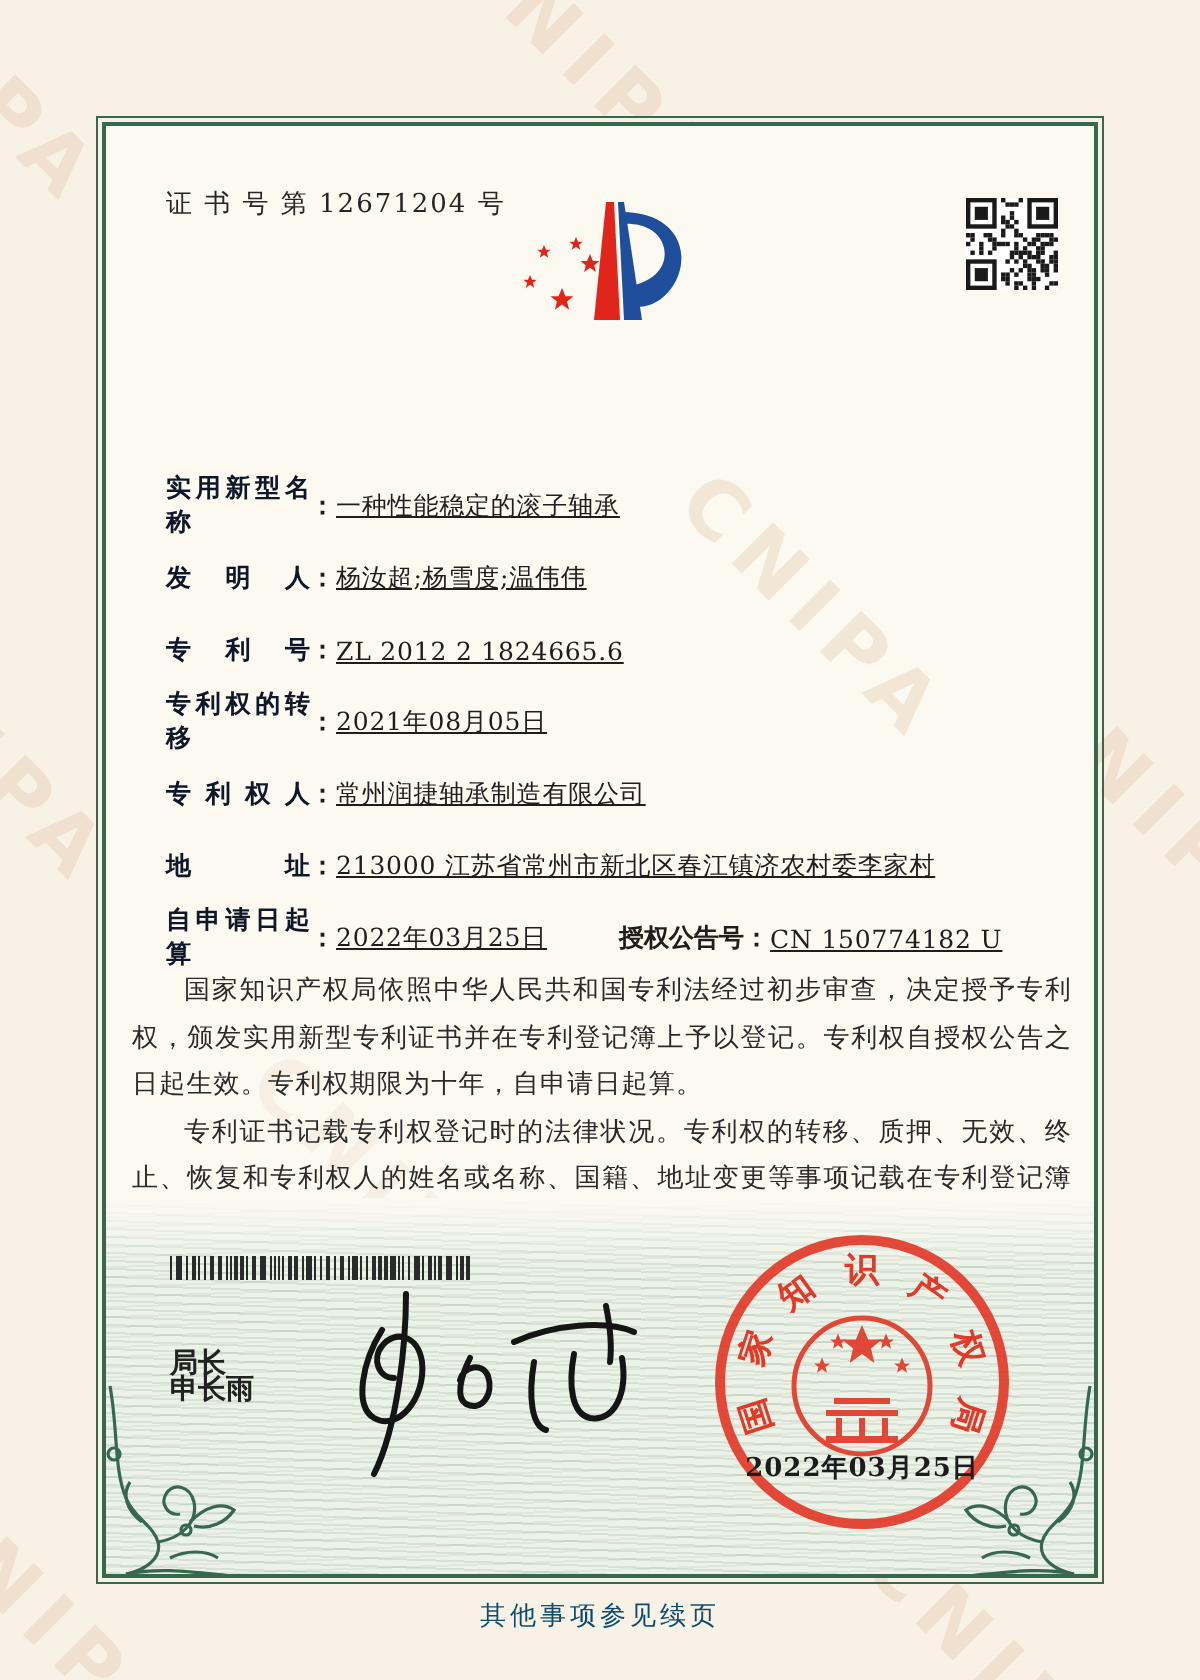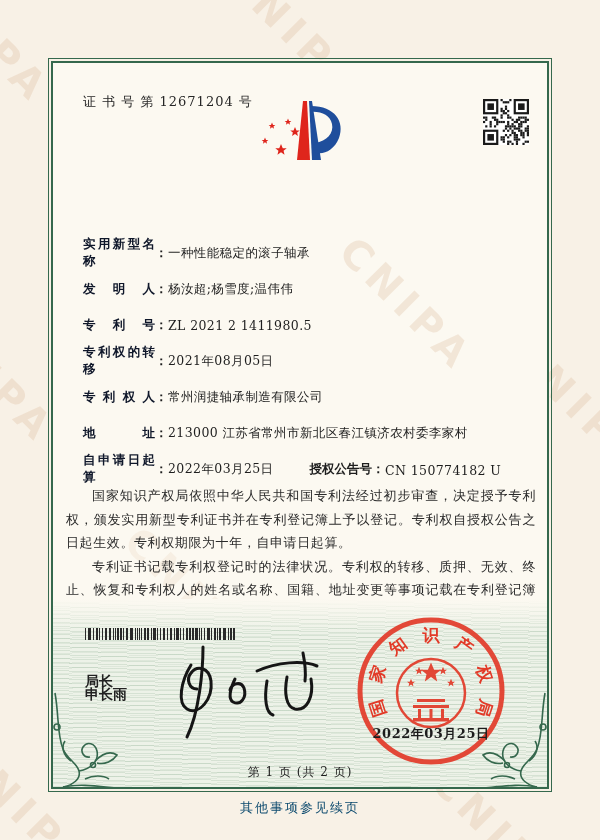--- a/index.html
+++ b/index.html
@@ -46,22 +46,22 @@
     font-size:29px;font-weight:bold;letter-spacing:5px;color:#111;
   }
   .fields{left:30px;top:172px;width:442px;}
   .frow{display:flex;align-items:center;height:36px;font-size:12.5px;color:#1e1e1e;}
   .flabel{
     display:inline-block;width:72px;
     text-align:justify;text-align-last:justify;
     font-weight:bold;color:#0f172a;flex:0 0 72px;
   }
   .fsep{display:inline-block;width:13px;font-weight:bold;}
-  .fvalue{letter-spacing:0.4px;white-space:nowrap;}
-  .fgroup2{display:flex;align-items:flex-end;margin-left:36px;}
+  .fvalue{letter-spacing:0.4px;white-space:nowrap;text-decoration:underline;}
+  .fgroup2{display:flex;align-items:center;margin-left:36px;}
   .fgroup2 .flabel2{font-weight:bold;}
   .paras{
     left:13px;top:421px;width:470px;
     font-size:13px;line-height:23.6px;color:#2a2a2a;
     text-align:justify;letter-spacing:0.6px;
   }
   .paras p{margin:0;text-indent:2em;}
   
   .panel{
     left:0;right:0;bottom:0;height:188px;
@@ -265,21 +265,21 @@
             <span class="fvalue">一种性能稳定的滚子轴承</span>
         </div>
         <div class="frow">
           <span class="flabel">发明人</span>
             <span class="fsep">：</span>
             <span class="fvalue">杨汝超;杨雪度;温伟伟</span>
         </div>
         <div class="frow">
           <span class="flabel">专利号</span>
             <span class="fsep">：</span>
-            <span class="fvalue">ZL 2021 2 1411980.5</span>
+            <span class="fvalue">ZL 2012 2 1824665.6</span>
         </div>
         <div class="frow">
           <span class="flabel">专利权的转移</span>
             <span class="fsep">：</span>
             <span class="fvalue">2021年08月05日</span>
         </div>
         <div class="frow">
           <span class="flabel">专利权人</span>
             <span class="fsep">：</span>
             <span class="fvalue">常州润捷轴承制造有限公司</span>
@@ -397,21 +397,20 @@
           <span class="seal-char" style="left:22.7px;top:93.3px;transform:translate(-50%,-50%) rotate(-108deg);">国</span>
           <span class="seal-char" style="left:22.7px;top:58.7px;transform:translate(-50%,-50%) rotate(-72deg);">家</span>
           <span class="seal-char" style="left:43.1px;top:30.7px;transform:translate(-50%,-50%) rotate(-36deg);">知</span>
           <span class="seal-char" style="left:76px;top:20px;transform:translate(-50%,-50%);">识</span>
           <span class="seal-char" style="left:108.9px;top:30.7px;transform:translate(-50%,-50%) rotate(36deg);">产</span>
           <span class="seal-char" style="left:129.3px;top:58.7px;transform:translate(-50%,-50%) rotate(72deg);">权</span>
           <span class="seal-char" style="left:129.3px;top:93.3px;transform:translate(-50%,-50%) rotate(108deg);">局</span>
           <div class="seal-date">2022年03月25日</div>
         </div>
 
-        <div class="page-number">第 1 页 (共 2 页)</div>
 
         <div class="flourish fl-left">
           <svg width="95" height="100" viewBox="0 0 95 100" fill="none" stroke="var(--frame_green)" stroke-width="1.6">
             <path d="M6,2 C10,24 8,44 14,58 C18,68 28,72 30,80 C32,88 24,94 14,96"></path>
             <path d="M30,80 C42,78 50,70 48,60 C46,52 38,50 34,56 C31,61 35,67 41,66"></path>
             <path d="M14,96 C34,92 52,96 78,98"></path>
             <path d="M22,70 C14,64 12,56 16,50"></path>
             <path d="M36,88 C44,84 54,84 60,88"></path>
             <path d="M46,70 C54,62 62,60 68,64 C64,70 56,74 48,72"></path>
             <circle cx="8" cy="36" r="3"></circle>

